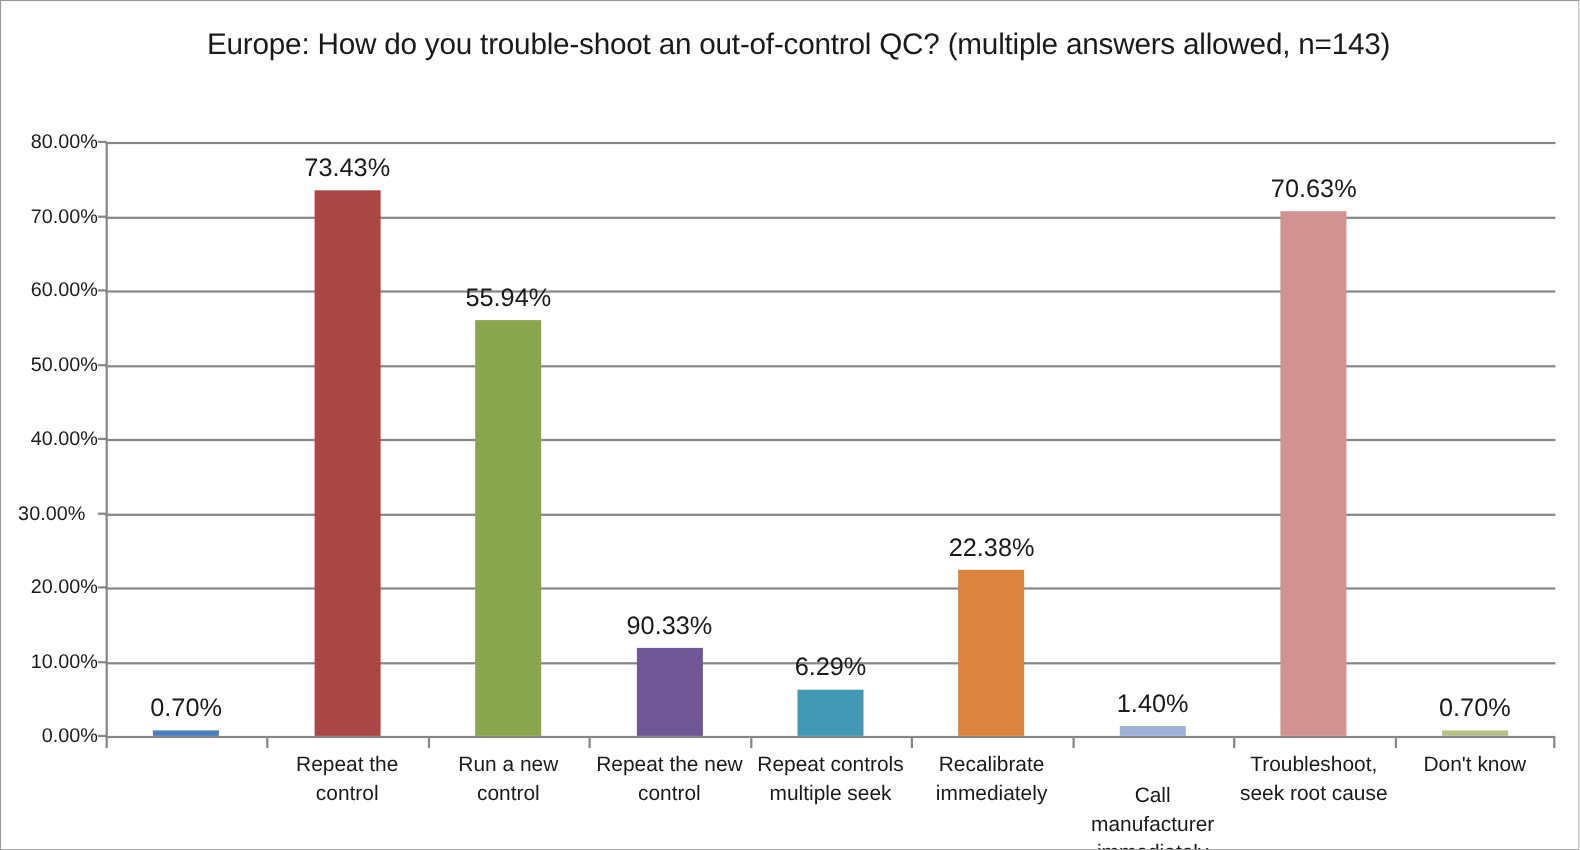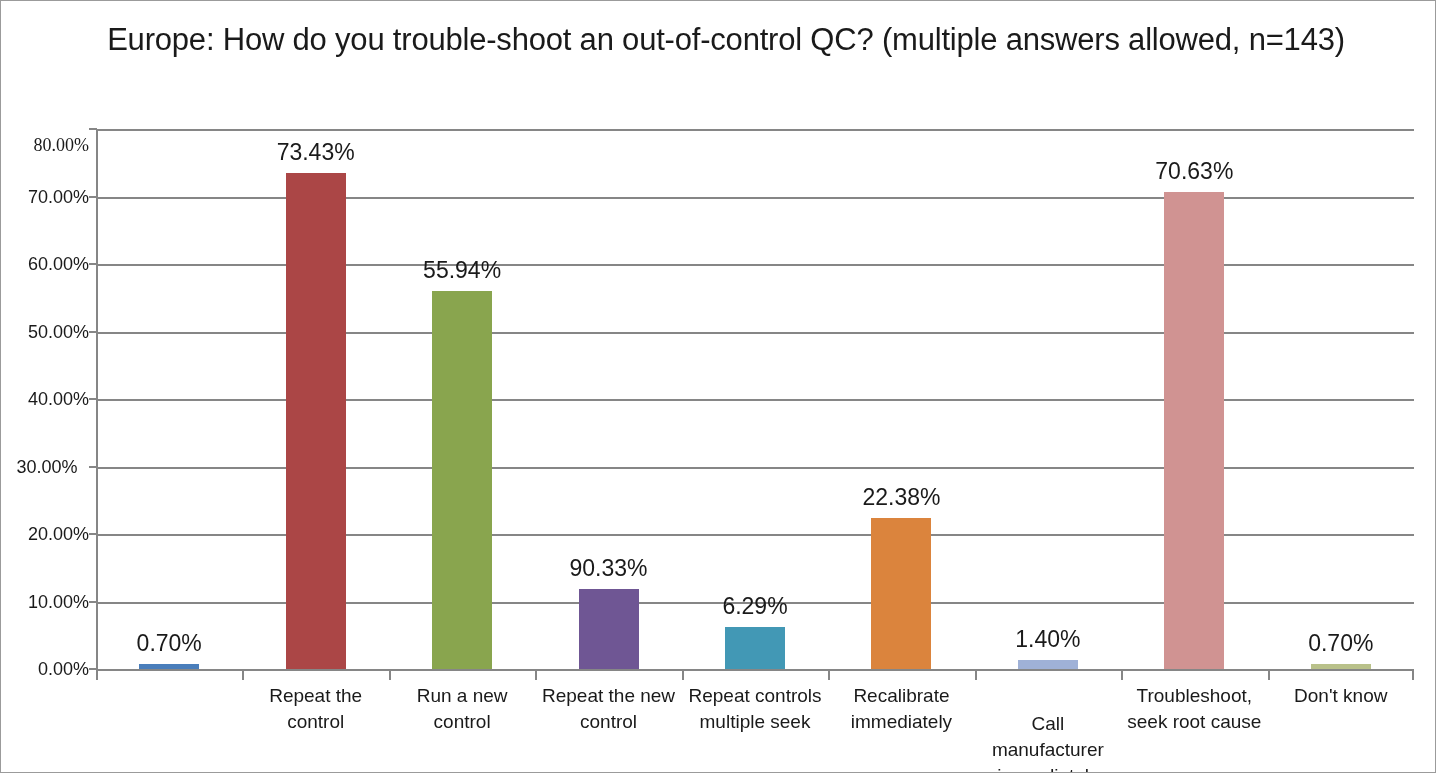--- a/index.html
+++ b/index.html
@@ -19,21 +19,21 @@
     background: #ffffff;
     overflow: hidden;
   }
   
   #chart-title {
     position: absolute;
     left: 105px;
     top: 18px;
     width: 1240px;
     text-align: center;
-    font-size: 31px;
+    font-size: 27px;
     line-height: 42px;
     color: #1a1a1a;
     font-family: "Liberation Sans", sans-serif;
     font-weight: normal;
     letter-spacing: -0.2px;
   }
   
   #plot-area {
     position: absolute;
     left: 95px;
@@ -146,21 +146,21 @@
       <div class="y-tick-label" style="top: 337.5px; text-align: center;">30.00%</div>
       <div class="y-tick-mark" style="top: 337.5px;"></div>
       <div class="y-tick-label" style="top: 270px;">40.00%</div>
       <div class="y-tick-mark" style="top: 270px;"></div>
       <div class="y-tick-label" style="top: 202.5px;">50.00%</div>
       <div class="y-tick-mark" style="top: 202.5px;"></div>
       <div class="y-tick-label" style="top: 135px;">60.00%</div>
       <div class="y-tick-mark" style="top: 135px;"></div>
       <div class="y-tick-label" style="top: 67.5px;">70.00%</div>
       <div class="y-tick-mark" style="top: 67.5px;"></div>
-      <div class="y-tick-label" style="top: 16px; font-family: Liberation Serif, serif;">80.00%</div>
+      <div class="y-tick-label" style="top: 0px;">80.00%</div>
       <div class="y-tick-mark" style="top: 0px;"></div>
     </div>
 
   <div id="axis-line-y"></div>
 
   <div id="plot-area">
       <div class="gridline" style="top: 540px;"></div>
       <div class="gridline" style="top: 472.5px;"></div>
       <div class="gridline" style="top: 405px;"></div>
       <div class="gridline" style="top: 337.5px;"></div>

